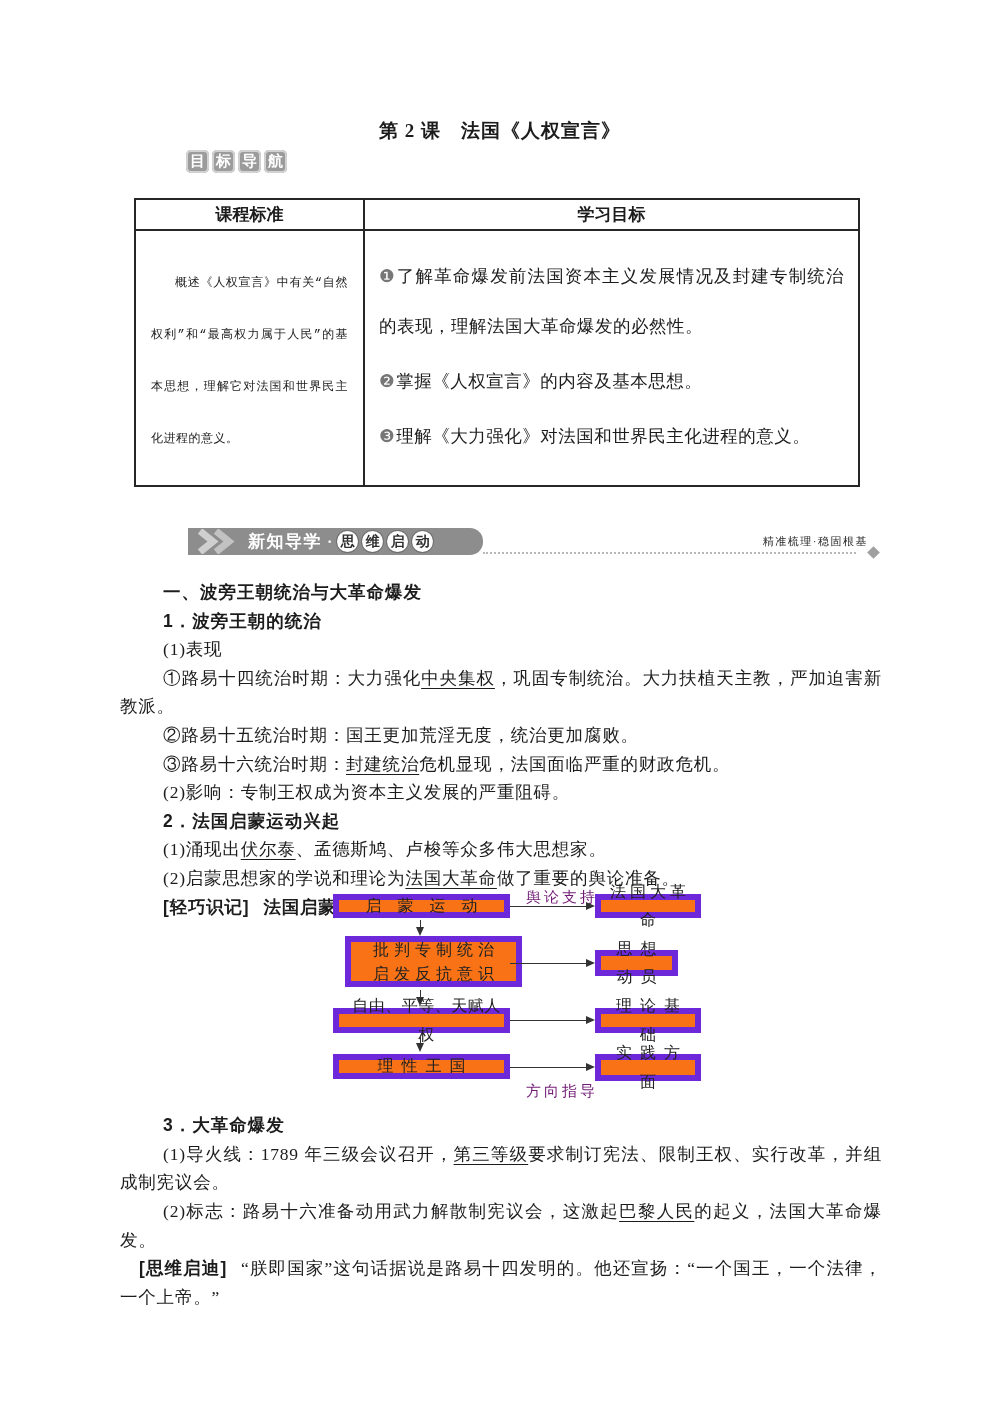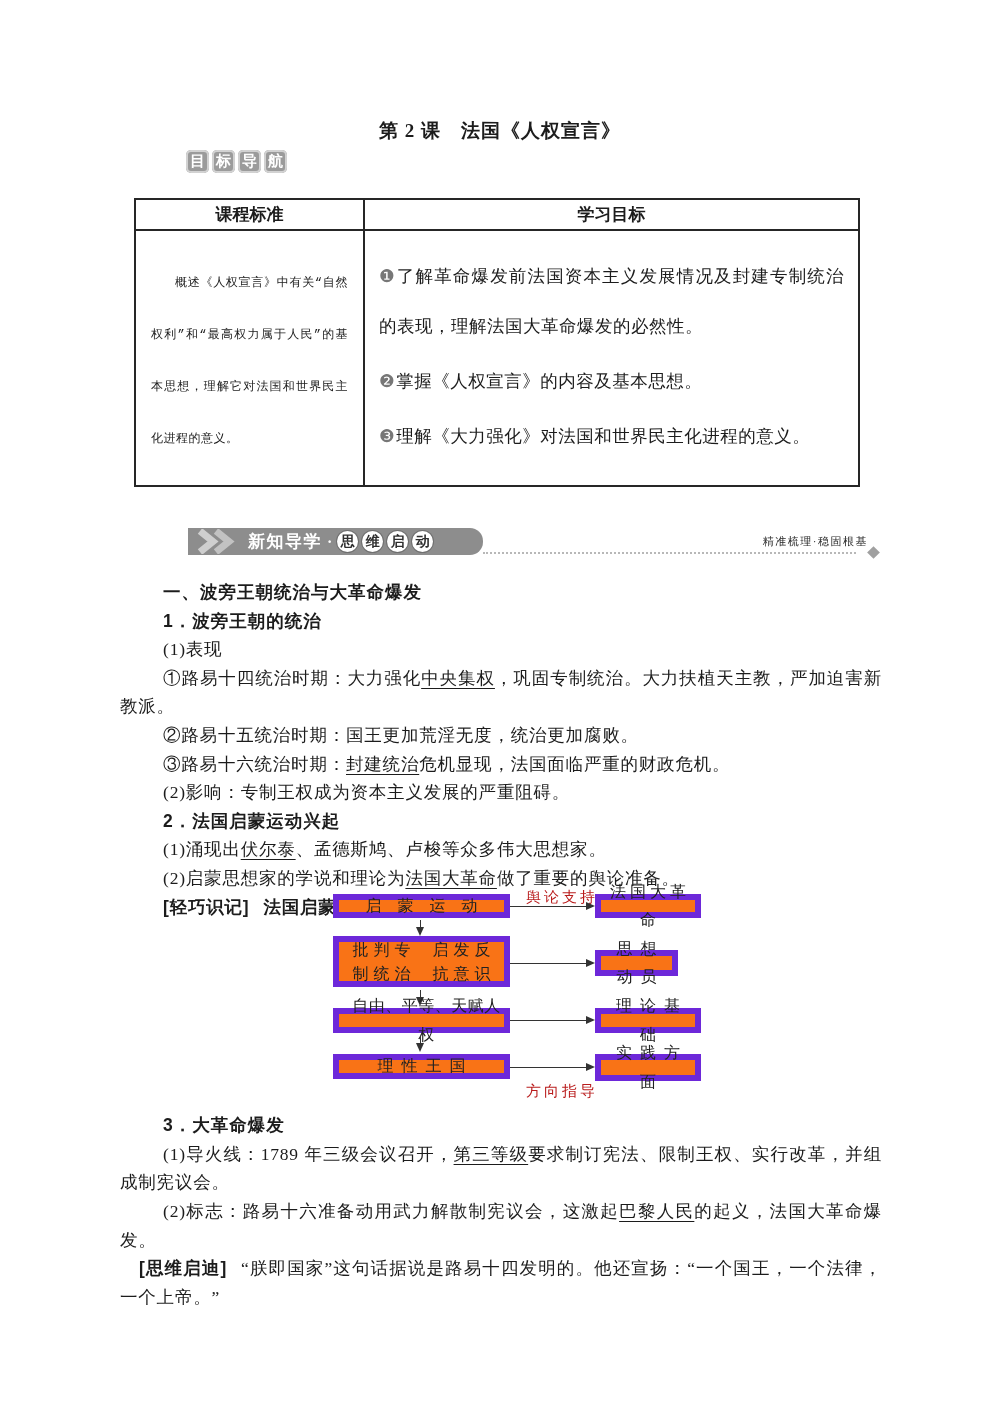--- a/index.html
+++ b/index.html
@@ -55,25 +55,25 @@
   .gap{display:inline-block;width:14px;}
   .small-ind{text-indent:19px;}
 
   
   .flow-spacer{height:190px;position:relative;}
   .flow{position:absolute;left:200px;top:-37px;width:400px;height:228px;
         font-family:"Liberation Serif",serif;font-size:16px;color:#222;}
   .fbox{position:absolute;border:6px solid #6d28d9;background:#f97316;box-sizing:border-box;
         display:flex;align-items:center;justify-content:center;text-align:center;
         letter-spacing:4px;padding-left:4px;}
-  .fbox.two{flex-direction:row;justify-content:center;line-height:24px;letter-spacing:5px;padding-left:5px;}
+  .fbox.two{flex-direction:column;justify-content:center;line-height:24px;letter-spacing:5px;padding-left:5px;margin-left:12px;}
   .sp16{letter-spacing:16px;padding-left:16px;}
   .sp8{letter-spacing:8px;padding-left:8px;}
   .ls0{letter-spacing:0.5px;padding-left:10px;}
-  .flabel{position:absolute;font-size:15px;letter-spacing:3px;text-align:center;color:#b91c1c;}
+  .flabel{position:absolute;font-size:15px;letter-spacing:3px;text-align:center;color:#701a75;}
   .harrow{position:absolute;height:0;border-top:1.5px solid #333;}
   .harrow:after{content:"";position:absolute;right:-2px;top:-5.5px;width:0;height:0;
         border-left:9px solid #333;border-top:4.5px solid transparent;border-bottom:4.5px solid transparent;}
   .varrow{position:absolute;width:0;border-left:1.5px solid #333;}
   .varrow:after{content:"";position:absolute;left:-5.2px;bottom:-2px;width:0;height:0;
         border-top:9px solid #333;border-left:4.5px solid transparent;border-right:4.5px solid transparent;}
 </style>
 </head>
 <body>
 

